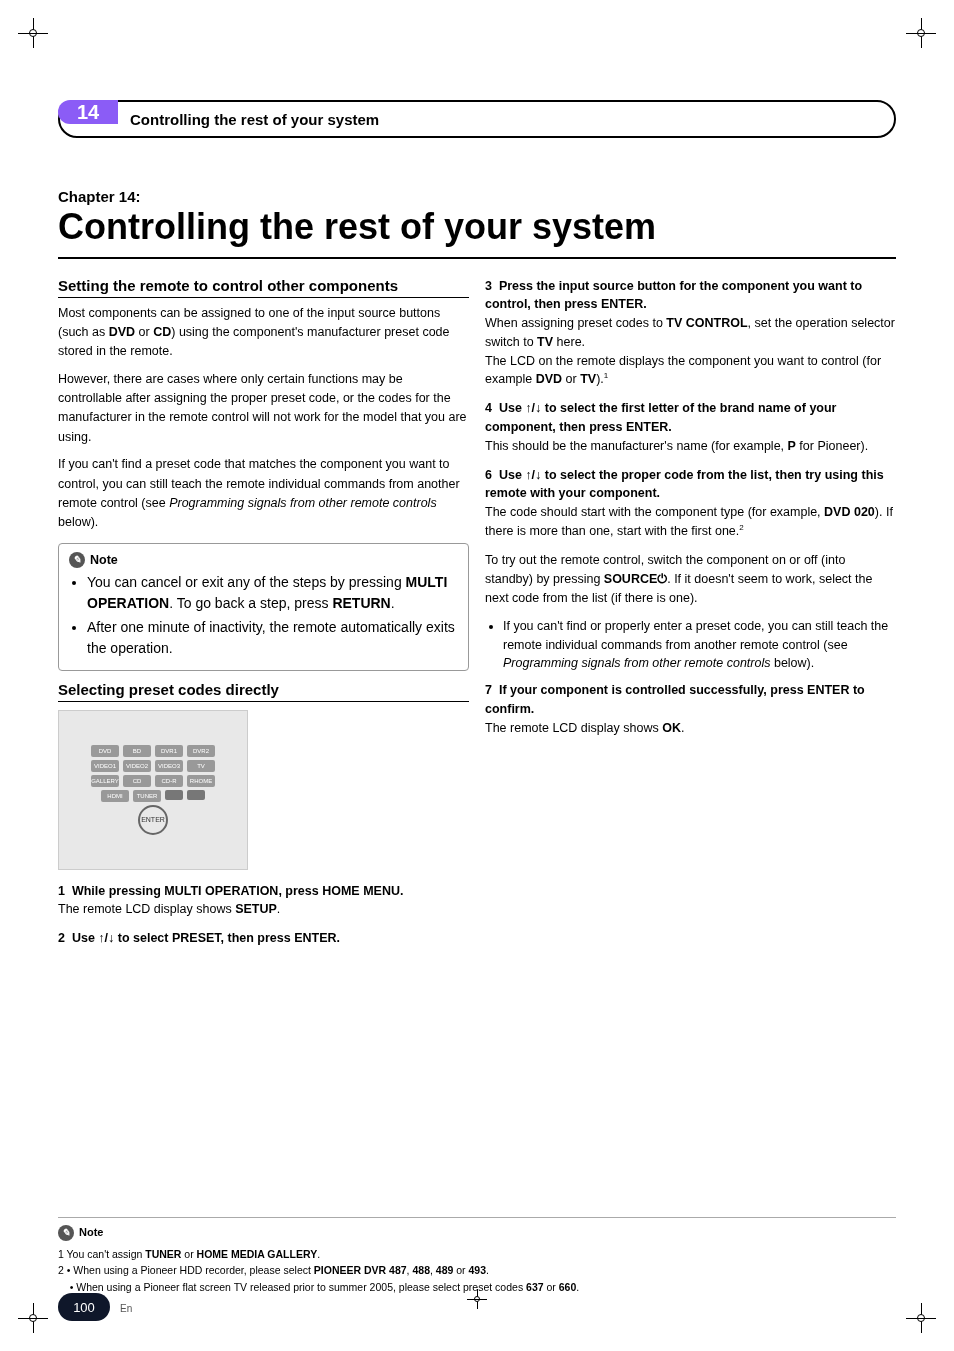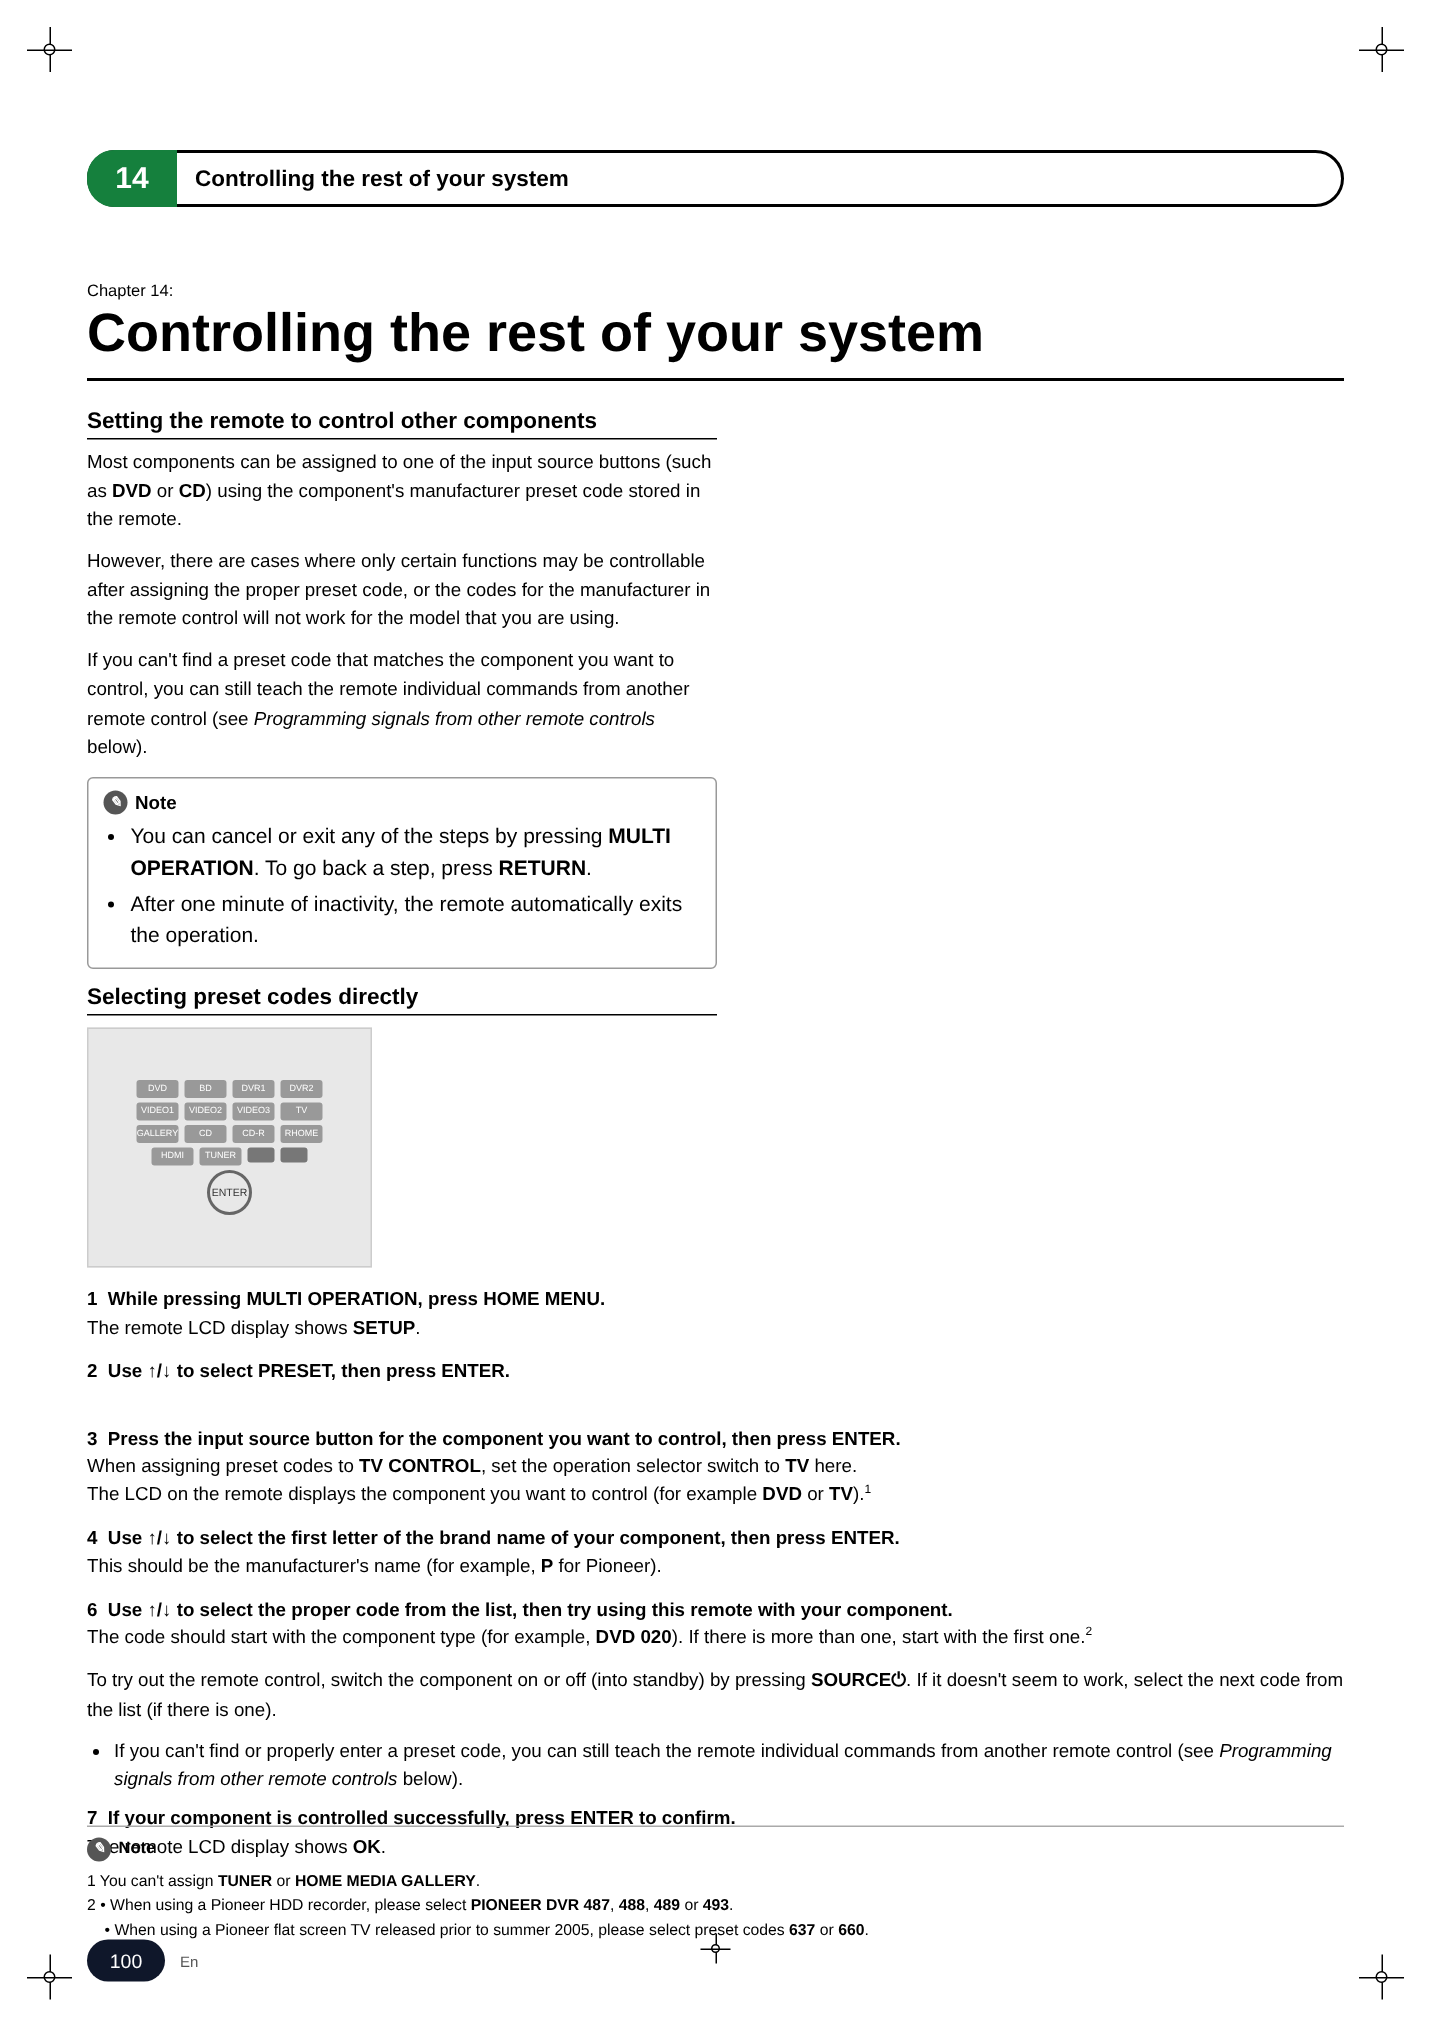--- a/index.html
+++ b/index.html
@@ -53,22 +53,22 @@
       border: 2px solid #000;
       border-radius: 20px;
       display: flex;
       align-items: center;
     }
     .chapter-num-box {
       position: absolute;
       left: -2px;
       top: -2px;
       width: 60px;
-      height: 38px;
-      background: #15803d;
+      height: 24px;
+      background: #8b5cf6;
       border-radius: 18px 0 0 18px;
       display: flex;
       align-items: center;
       justify-content: center;
       color: #fff;
       font-size: 20px;
       font-weight: bold;
     }
     .header-title {
       margin-left: 70px;
@@ -79,39 +79,38 @@
     
     .content {
       position: absolute;
       top: 158px;
       left: 58px;
       right: 58px;
     }
 
     
     .chapter-label {
-      font-size: 11px;
-      font-weight: normal;
+      font-size: 15px;
+      font-weight: bold;
       margin-top: 30px;
       margin-bottom: 2px;
     }
     .chapter-title {
       font-size: 36px;
       font-weight: bold;
       line-height: 1.1;
       margin-bottom: 18px;
       border-bottom: 2px solid #000;
       padding-bottom: 10px;
     }
 
     
     .two-col {
       display: flex;
       gap: 16px;
-      flex-direction: column;
     }
     .col-left {
       flex: 1;
       max-width: 420px;
     }
     .col-right {
       flex: 1;
     }
 
     .section-heading {

